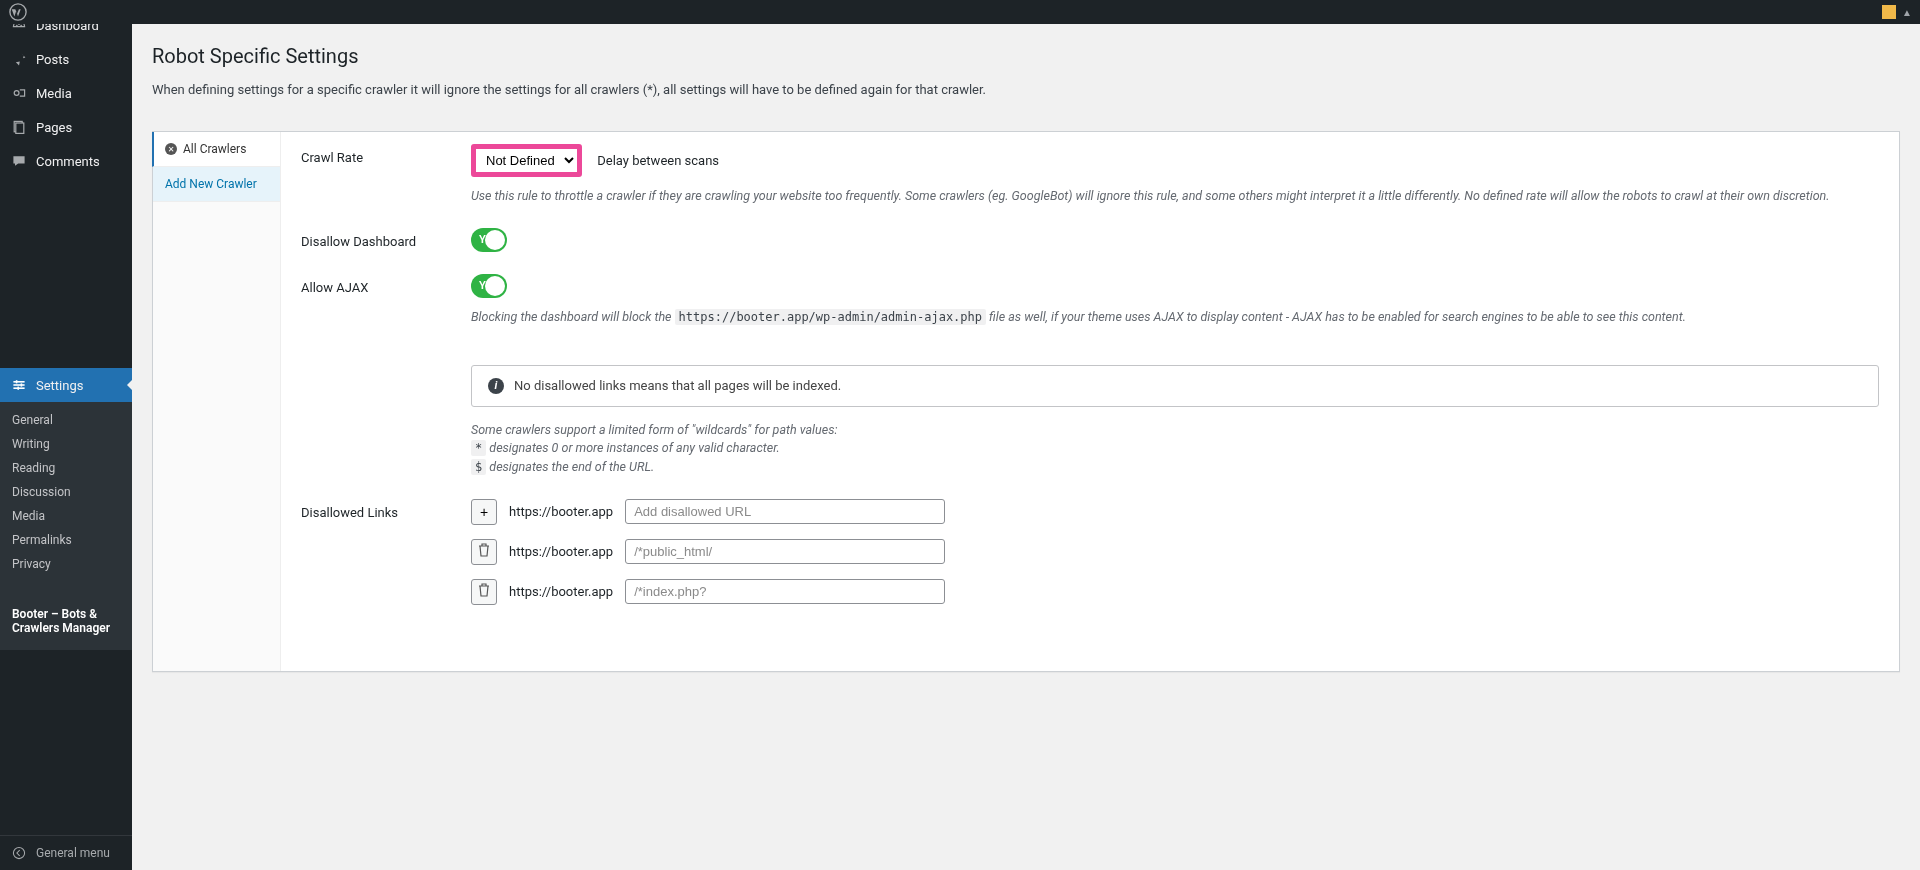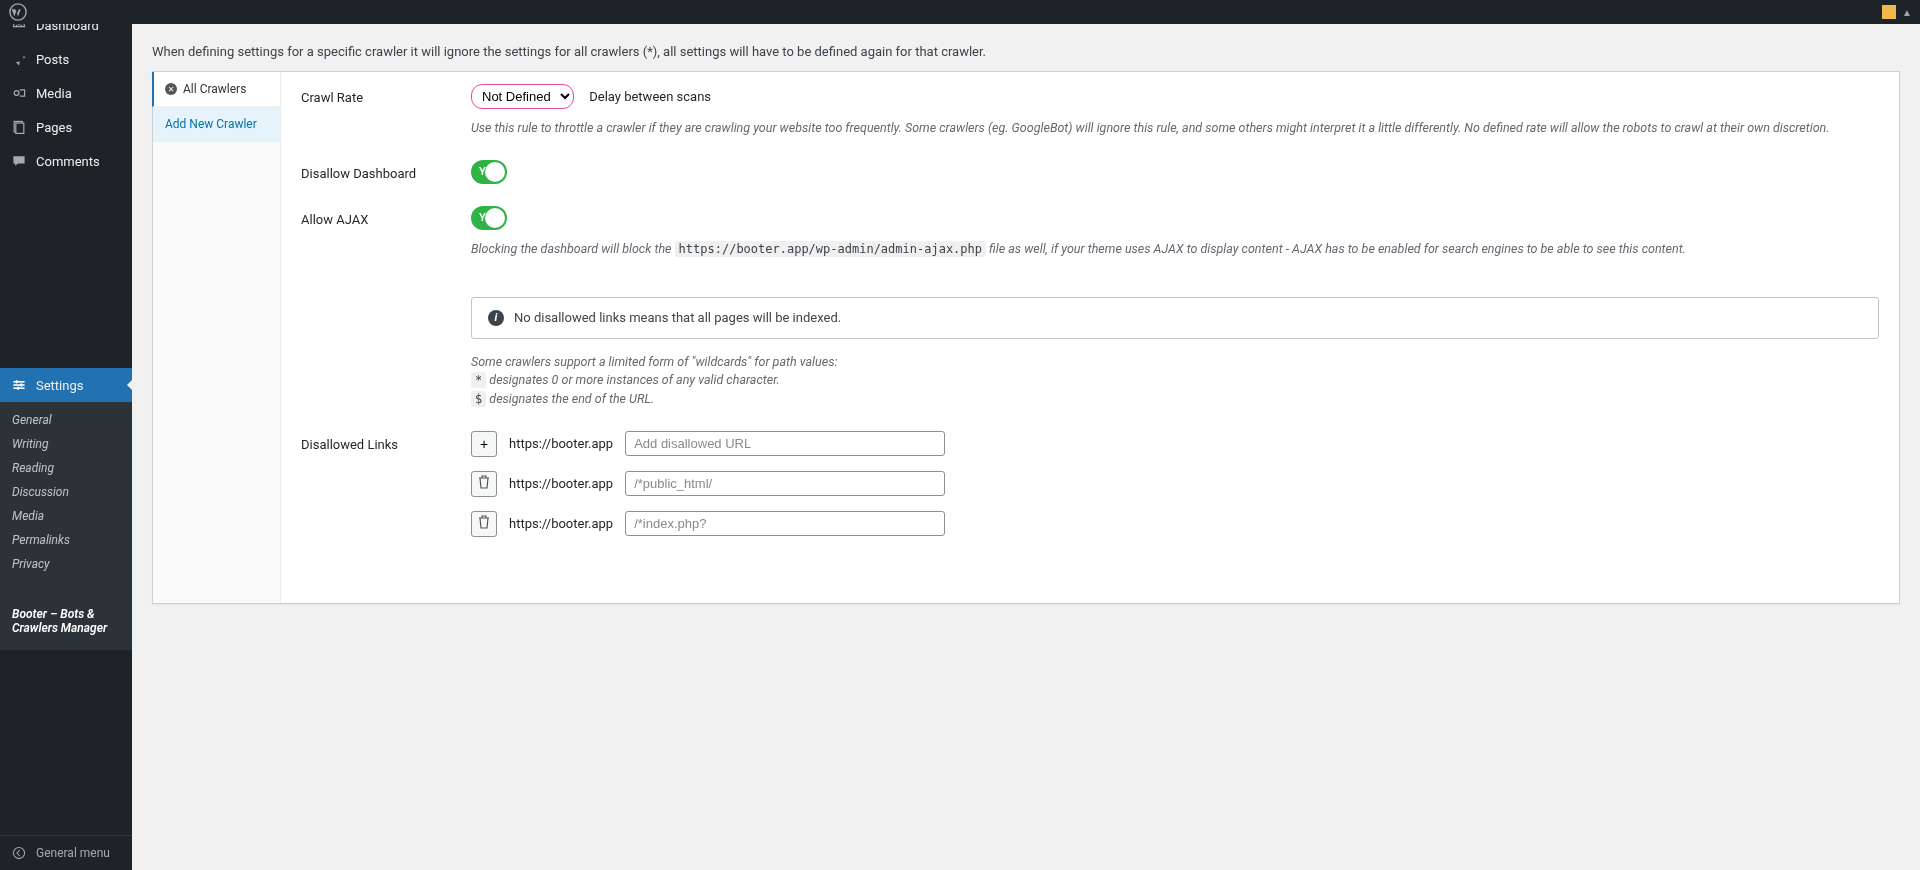--- a/index.html
+++ b/index.html
@@ -14,49 +14,49 @@
 .admin-bar .caret { color:#a0a5aa; font-size:10px; margin-left:4px; }
 
 
 .sidebar { position: fixed; top: 8px; left: 0; width: 132px; bottom: 0; background: #1d2327; color: #f0f0f1; overflow-y: auto; }
 .sidebar .menu-item { display: flex; align-items: center; padding: 8px 10px; color: #f0f0f1; cursor: pointer; font-size: 13px; }
 .sidebar .menu-item .icon { width: 18px; height: 18px; margin-right: 8px; display:flex; align-items:center; justify-content:center; }
 .sidebar .menu-item .icon svg { width:16px; height:16px; fill:#a7aaad; }
 .sidebar .menu-item.active { background: #2271b1; position: relative; }
 .sidebar .menu-item.active .icon svg { fill:#fff; }
 .sidebar .menu-item.active::after { content:''; position:absolute; right:-1px; top:50%; transform:translateY(-50%); border:6px solid transparent; border-right-color:#f1f1f1; }
-.sidebar .submenu { background:#2c3338; padding: 6px 0 10px 0; font-style: italic; }
+.sidebar .submenu { background:#2c3338; padding: 6px 0 10px 0; }
 .sidebar .submenu .subitem { padding: 5px 10px 5px 12px; font-size: 12px; color: #c3c4c7; cursor:pointer; }
 .sidebar .submenu .subitem.current { color: #ffffff; font-weight: 600; margin-top: 26px; }
 .sidebar .collapse { position: absolute; bottom: 0; left:0; right:0; padding: 8px 10px; display:flex; align-items:center; color:#a7aaad; font-size:12px; cursor:pointer; border-top:1px solid #32373c; }
 .sidebar .collapse .icon { width:18px; height:18px; margin-right:8px; display:flex; align-items:center; justify-content:center; }
 
 
 .main { margin-left: 132px; margin-top: 24px; padding: 20px; min-height: calc(100vh - 24px); position:relative; }
 .main-inner { background:#fff; border:1px solid #ccd0d4; box-shadow:0 1px 1px rgba(0,0,0,.04); padding:0; }
 .page-title { font-size: 20px; font-weight: 400; color: #1d2327; margin: 0 0 14px 0; }
-.desc-top { font-size: 13px; color: #3c434a; margin-bottom: 12px; }
+.desc-top { font-size: 13px; color: #3c434a; margin-bottom: 34px; }
 
 .panel-wrap { display:flex; }
 
 .side-tabs { width: 128px; background:#fafafa; border-right:1px solid #eee; flex-shrink:0; }
 .side-tab { padding: 10px 12px; font-size:12px; color:#0073aa; cursor:pointer; border-bottom:1px solid #eee; display:flex; align-items:center; gap:6px; }
 .side-tab.active { background:#fff; border-left:2px solid #2271b1; margin-left:-1px; padding-left:11px; color:#333; }
 .side-tab .x-icon { width:12px; height:12px; border-radius:50%; background:#555; color:#fff; display:flex; align-items:center; justify-content:center; font-size:8px; flex-shrink:0; }
 .side-tab.add { background:#e6f3fa; color:#0073aa; }
 
 .settings-body { flex:1; padding: 12px 20px 30px 20px; }
 .form-row { display:flex; align-items:flex-start; margin-bottom: 22px; }
 .form-row .label { width: 170px; flex-shrink:0; font-size:13px; color:#1d2327; padding-top:6px; }
 .form-row .field { flex:1; }
 .field input[type=text] { border:1px solid #8c8f94; border-radius:3px; padding:4px 8px; font-size:13px; width:130px; background:#fff; }
 .hint { font-style: italic; color: #646970; font-size: 12.5px; margin-top: 10px; line-height:1.5; }
 .hint code, .inline-code { background:#f0f0f1; padding:1px 4px; border-radius:2px; font-family: Consolas, Monaco, monospace; font-size:12px; font-style:normal; color:#3c434a; }
 
-select { border:1px solid #ec4899; border-radius:11px; padding:3px 6px; font-size:13px; background:#fff; }
+select { border:5px solid #ec4899; border-radius:3px; padding:3px 6px; font-size:13px; background:#fff; }
 .inline-label { font-size:13px; color:#1d2327; margin-left:12px; }
 
 
 .toggle { position:relative; width:36px; height:24px; background:#2fb344; border-radius:12px; display:inline-flex; align-items:center; cursor:pointer; padding:0 8px; }
 .toggle .toggle-text { color:#fff; font-size:11px; font-weight:600; }
 .toggle .knob { position:absolute; right:2px; top:2px; width:20px; height:20px; background:#fff; border-radius:50%; }
 
 
 .info-box { border:1px solid #c3c4c7; background:#fff; border-radius:3px; padding:12px 16px; display:flex; align-items:center; gap:10px; margin:16px 0 14px 0; }
 .info-box .info-icon { width:16px; height:16px; border-radius:50%; background:#3c434a; color:#fff; display:flex; align-items:center; justify-content:center; font-size:11px; font-weight:700; font-style:italic; flex-shrink:0; }
@@ -156,20 +156,21 @@
         <svg viewBox="0 0 20 20" width="14" height="14">
           <circle cx="10" cy="10" r="8" fill="none" stroke="#a7aaad" stroke-width="1.5"></circle>
           <path d="M11 6l-4 4 4 4" fill="none" stroke="#a7aaad" stroke-width="1.5"></path>
         </svg>
       </span>
     <span>General menu</span>
   </div>
 </div>
 
 <div class="main">
+  <h1 class="page-title">Robot Specific Settings</h1>
   <p class="desc-top">When defining settings for a specific crawler it will ignore the settings for all crawlers (*), all settings will have to be defined again for that crawler.</p>
 
   <div class="main-inner">
     <div class="panel-wrap">
       <div class="side-tabs">
         <div class="side-tab active">
           <span class="x-icon">✕</span>
           <span>All Crawlers</span>
         </div>
         <div class="side-tab add">

